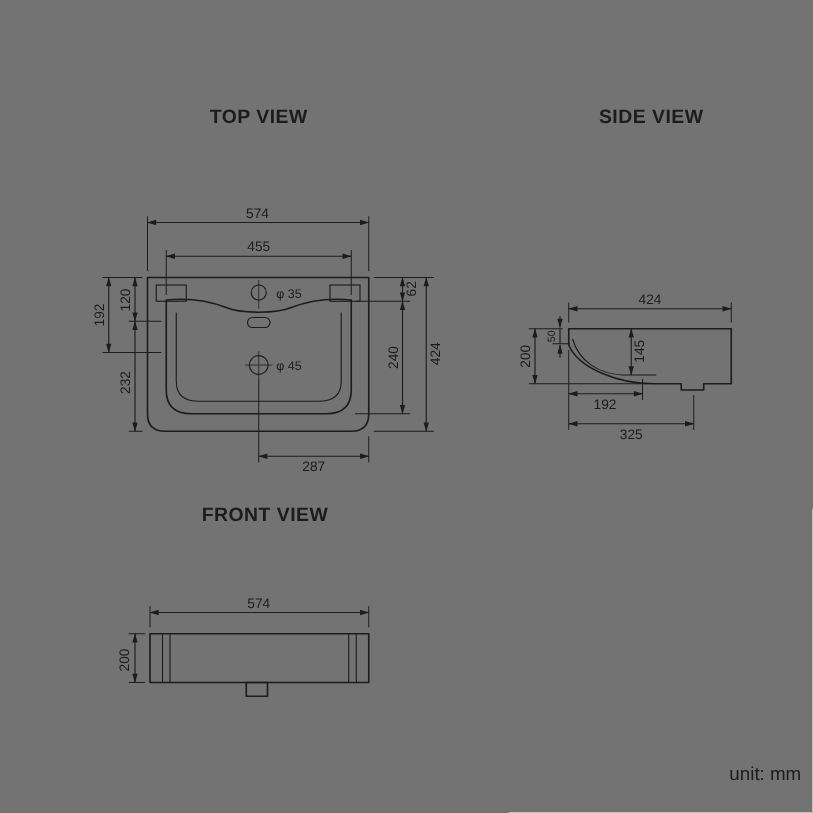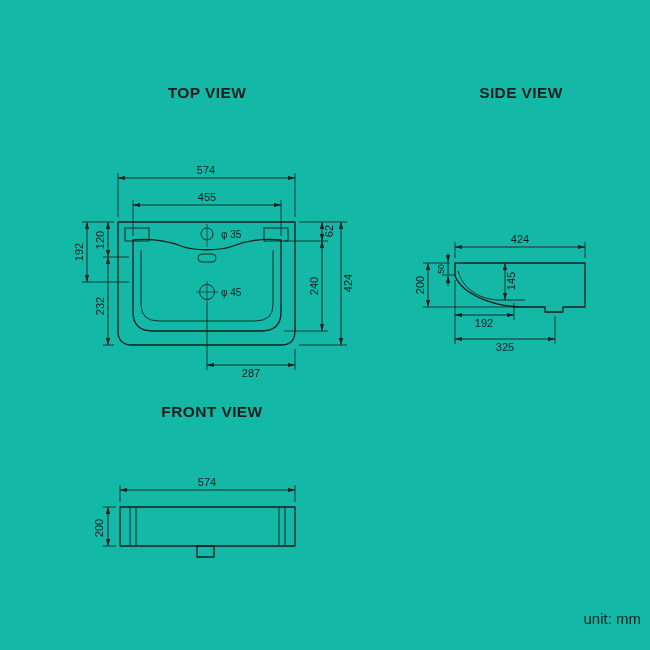--- a/index.html
+++ b/index.html
@@ -1,16 +1,16 @@
 <!DOCTYPE html>
 <html><head>
 <meta charset="utf-8">
 <style>
   html,body{margin:0;padding:0;background:#ffffff;}
-  .page{width:650px;height:650px;position:relative;background:#14b8a6;overflow:hidden;}
+  .page{width:650px;height:650px;position:relative;background:#737373;overflow:hidden;}
   svg text{font-family:"Liberation Sans","DejaVu Sans",sans-serif;fill:#1c1c1c;}
   .title{font-size:15.5px;font-weight:bold;letter-spacing:.4px;}
   .unit{font-size:15px;}
   .dimtext{font-size:11px;}
   .holetext{font-size:10px;}
   .smalltext{font-size:8.5px;}
   .outline{fill:none;stroke:#1c1c1c;stroke-width:1.3;stroke-linejoin:round;}
   .thin{fill:none;stroke:#1c1c1c;stroke-width:0.9;}
   .dim{fill:none;stroke:#1c1c1c;stroke-width:0.9;}
   .ext{fill:none;stroke:#1c1c1c;stroke-width:0.8;}

